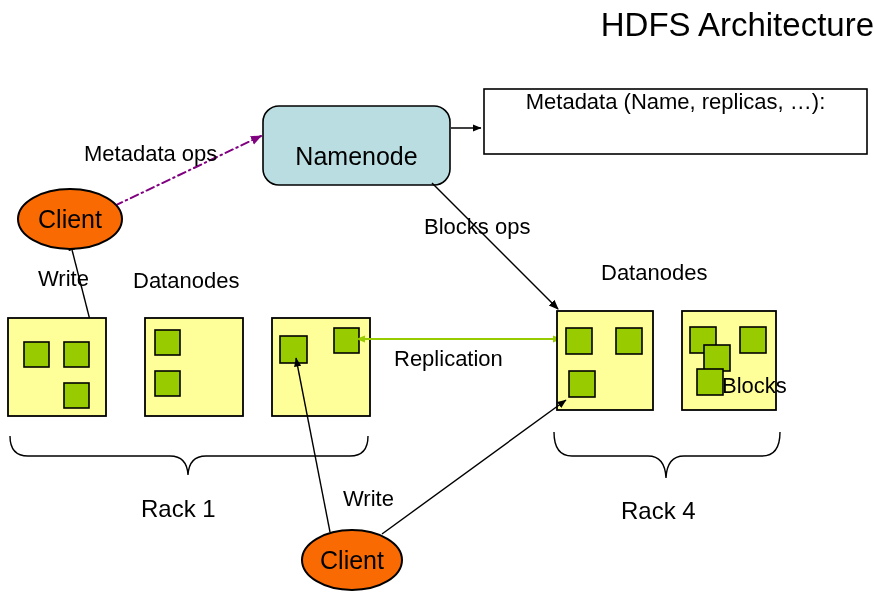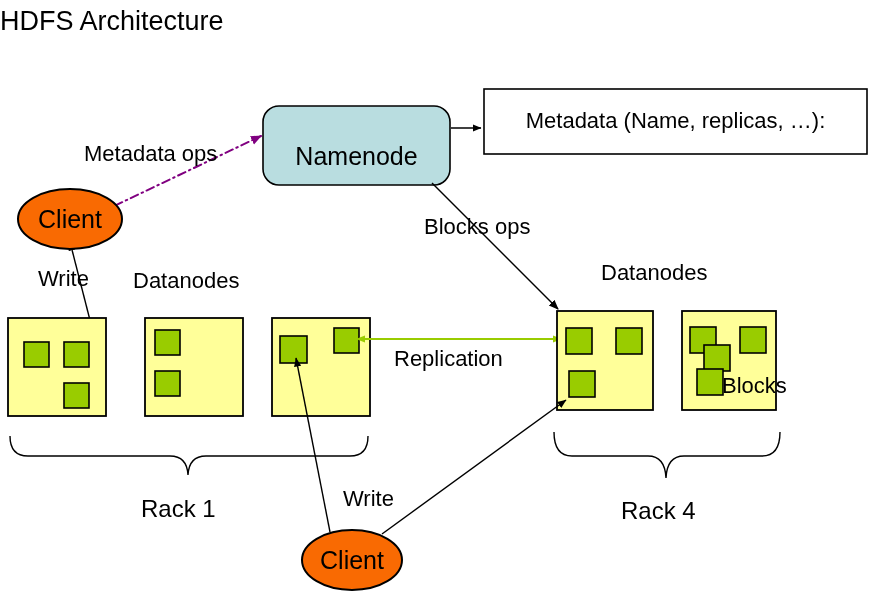--- a/index.html
+++ b/index.html
@@ -31,22 +31,22 @@
     position: absolute;
     white-space: nowrap;
     font-family: "Liberation Sans", sans-serif;
     color: #000000;
     line-height: 1;
   }
   #title {
     left: 0;
     top: 8px;
     width: 874px;
-    text-align: left;
-    font-size: 27px;
+    text-align: right;
+    font-size: 33px;
   }
   .node-text {
     position: absolute;
     display: flex;
     align-items: center;
     justify-content: center;
     text-align: center;
     font-family: "Liberation Sans", sans-serif;
     color: #000000;
   }
@@ -123,21 +123,21 @@
 
     <path d="M10,436 Q10,456 28,456 L170,456 Q187,456 188,475 Q189,456 206,456 L350,456 Q368,456 368,436" fill="none" stroke="#000000" stroke-width="1.4"></path>
 
     <path d="M554,432 Q554,456 572,456 L648,456 Q665,456 666,478 Q667,456 684,456 L762,456 Q780,456 780,432" fill="none" stroke="#000000" stroke-width="1.4"></path>
   </svg>
 
   <div class="lbl" id="title">HDFS Architecture</div>
 
   <div class="node-text" style="left:263px; top:106px; width:187px; height:100px; font-size:25px;">Namenode</div>
 
-  <div style="position:absolute; left:484px; top:89px; width:383px; height:65px; display:flex; flex-direction:column; align-items:center; justify-content:center; font-size:22px; line-height:1.22;border-radius:18px;">
+  <div style="position:absolute; left:484px; top:89px; width:383px; height:65px; display:flex; flex-direction:column; align-items:center; justify-content:flex-start; font-size:22px; line-height:1.22;border-radius:18px;">
     <div>Metadata (Name, replicas, …):</div>
   </div>
 
   <div class="node-text" style="left:18px; top:189px; width:104px; height:60px; font-size:25px;">Client</div>
 
   <div class="node-text" style="left:302px; top:530px; width:100px; height:60px; font-size:25px;">Client</div>
 
   <div class="lbl" style="left:84px; top:143px; font-size:22px;">Metadata ops</div>
 
   <div class="lbl" style="left:424px; top:216px; font-size:22px;">Blocks ops</div>

